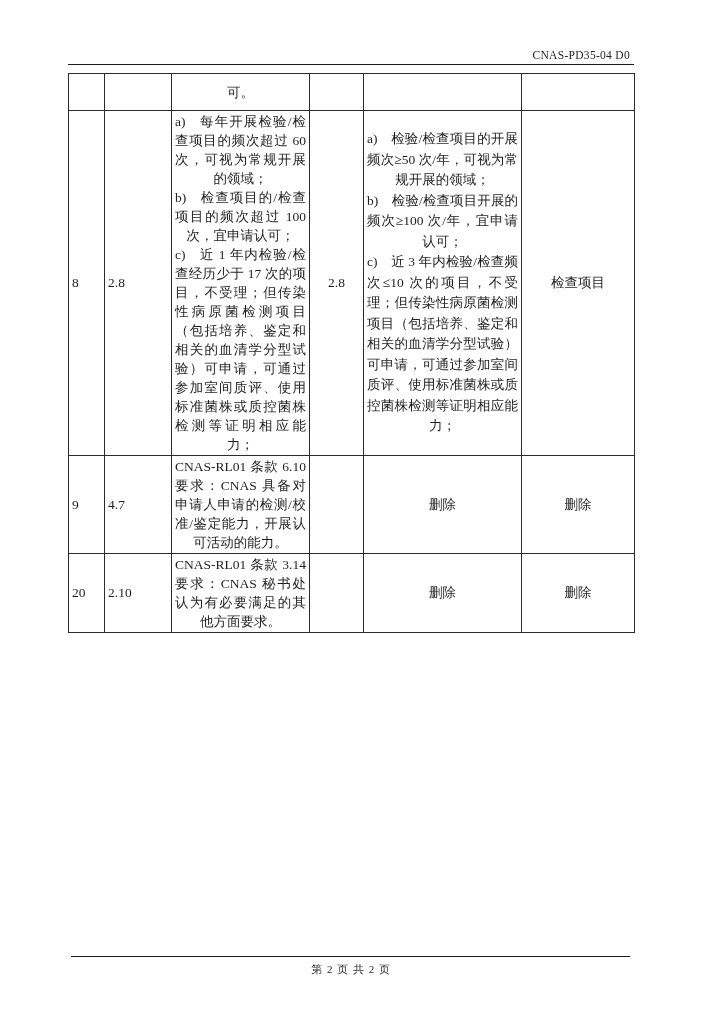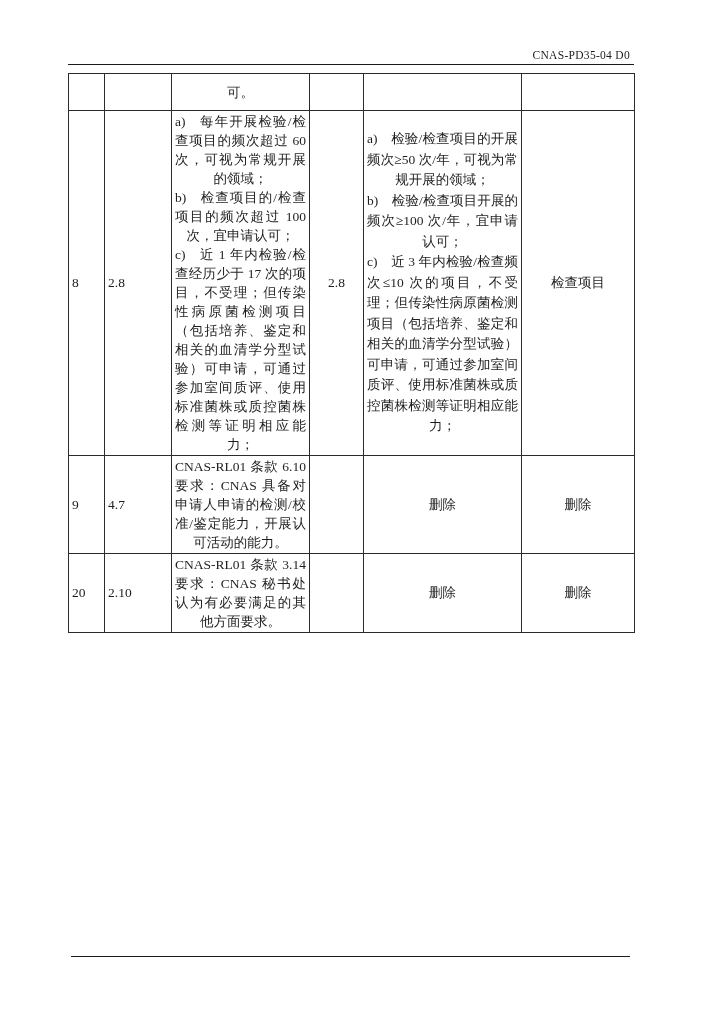--- a/index.html
+++ b/index.html
@@ -141,14 +141,15 @@
         <p class="para">CNAS-RL01 条款 3.14 要求：CNAS 秘书处认为有必要满足的其他方面要求。</p>
       </td>
       <td class="mid"></td>
       <td class="newcol tag">删除</td>
       <td class="tag">删除</td>
     </tr>
   </tbody>
     </table>
 
   <div class="footer-rule"></div>
+  <div class="footer-text">第 2 页 共 2 页</div>
 
 </div>
 
 </body></html>

